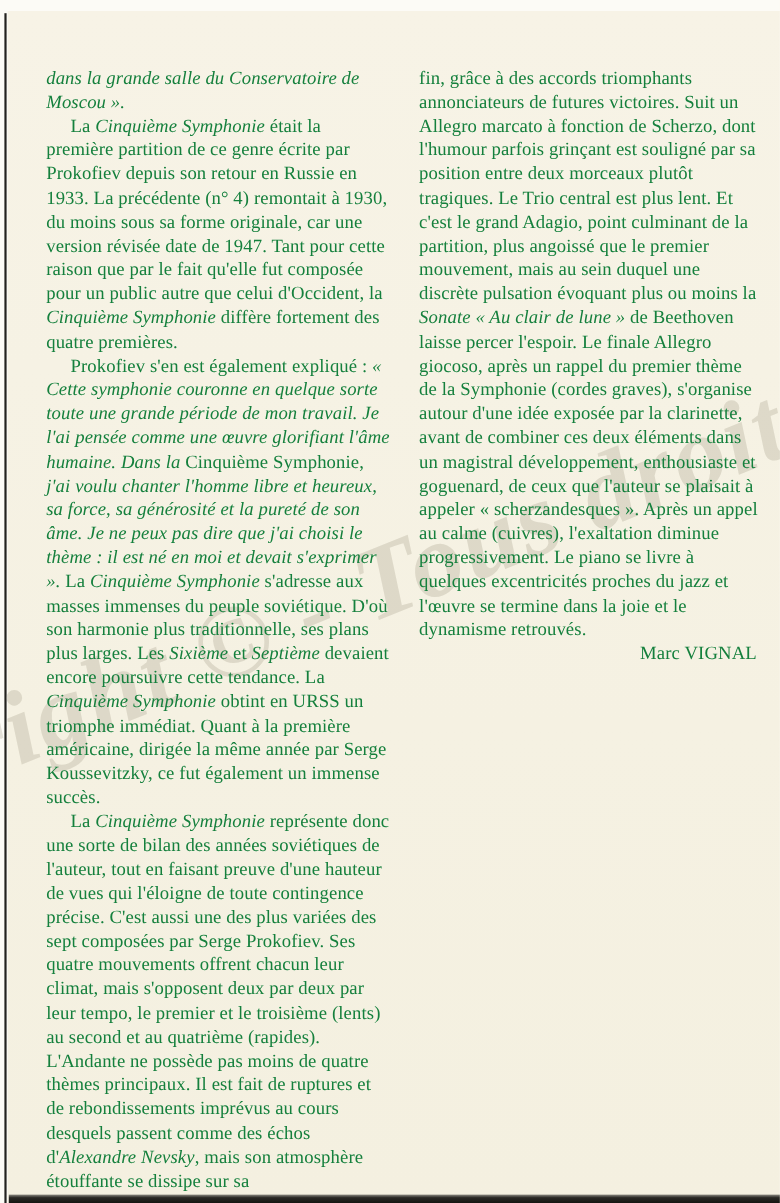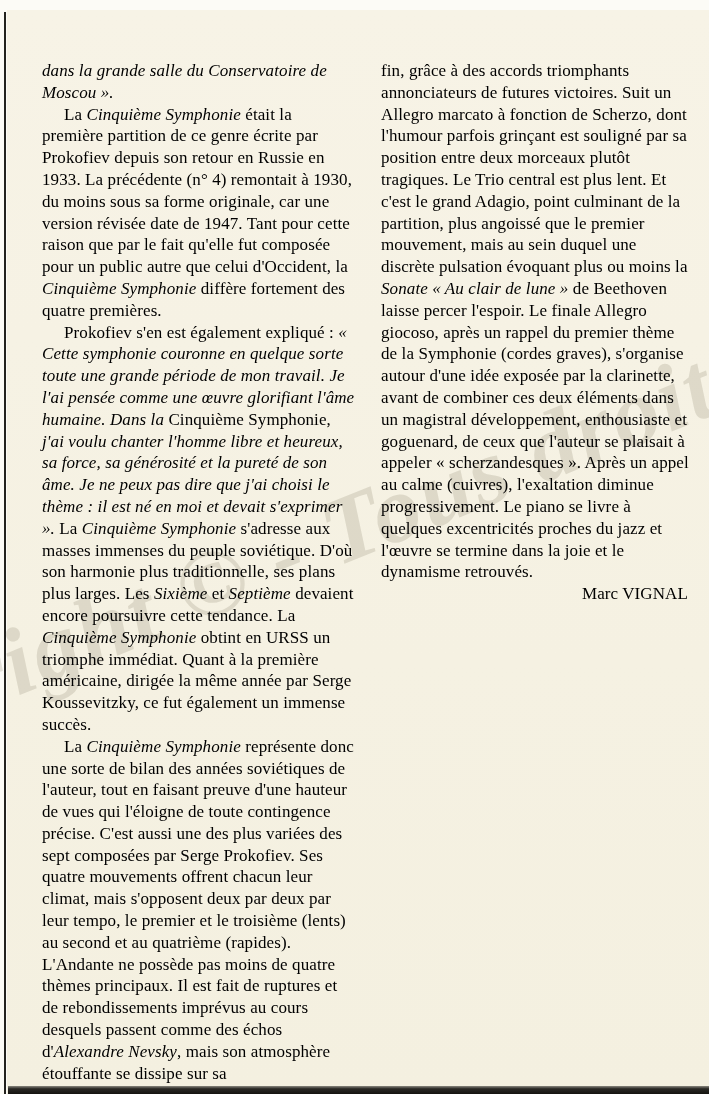--- a/index.html
+++ b/index.html
@@ -32,21 +32,21 @@
     color:rgba(167,160,138,0.30);
     white-space:nowrap;
     transform:rotate(-22deg);
     transform-origin:0 0;
     z-index:1;
     pointer-events:none;
   }
   .col {
     position:absolute; top:60px;
     font-size:17px; line-height:21.8px;
-    color:#000000;
+    color:#15803d;
     text-align:left;
     z-index:2;
     letter-spacing:0.1px;
   }
   .col-left  { left:42px;  width:314px; }
   .col-right { left:381px; width:311px; }
   .col p { margin:0; text-indent:22px; }
   .col p.noindent { text-indent:0; }
   .it { font-style:italic; }
   .signature {

